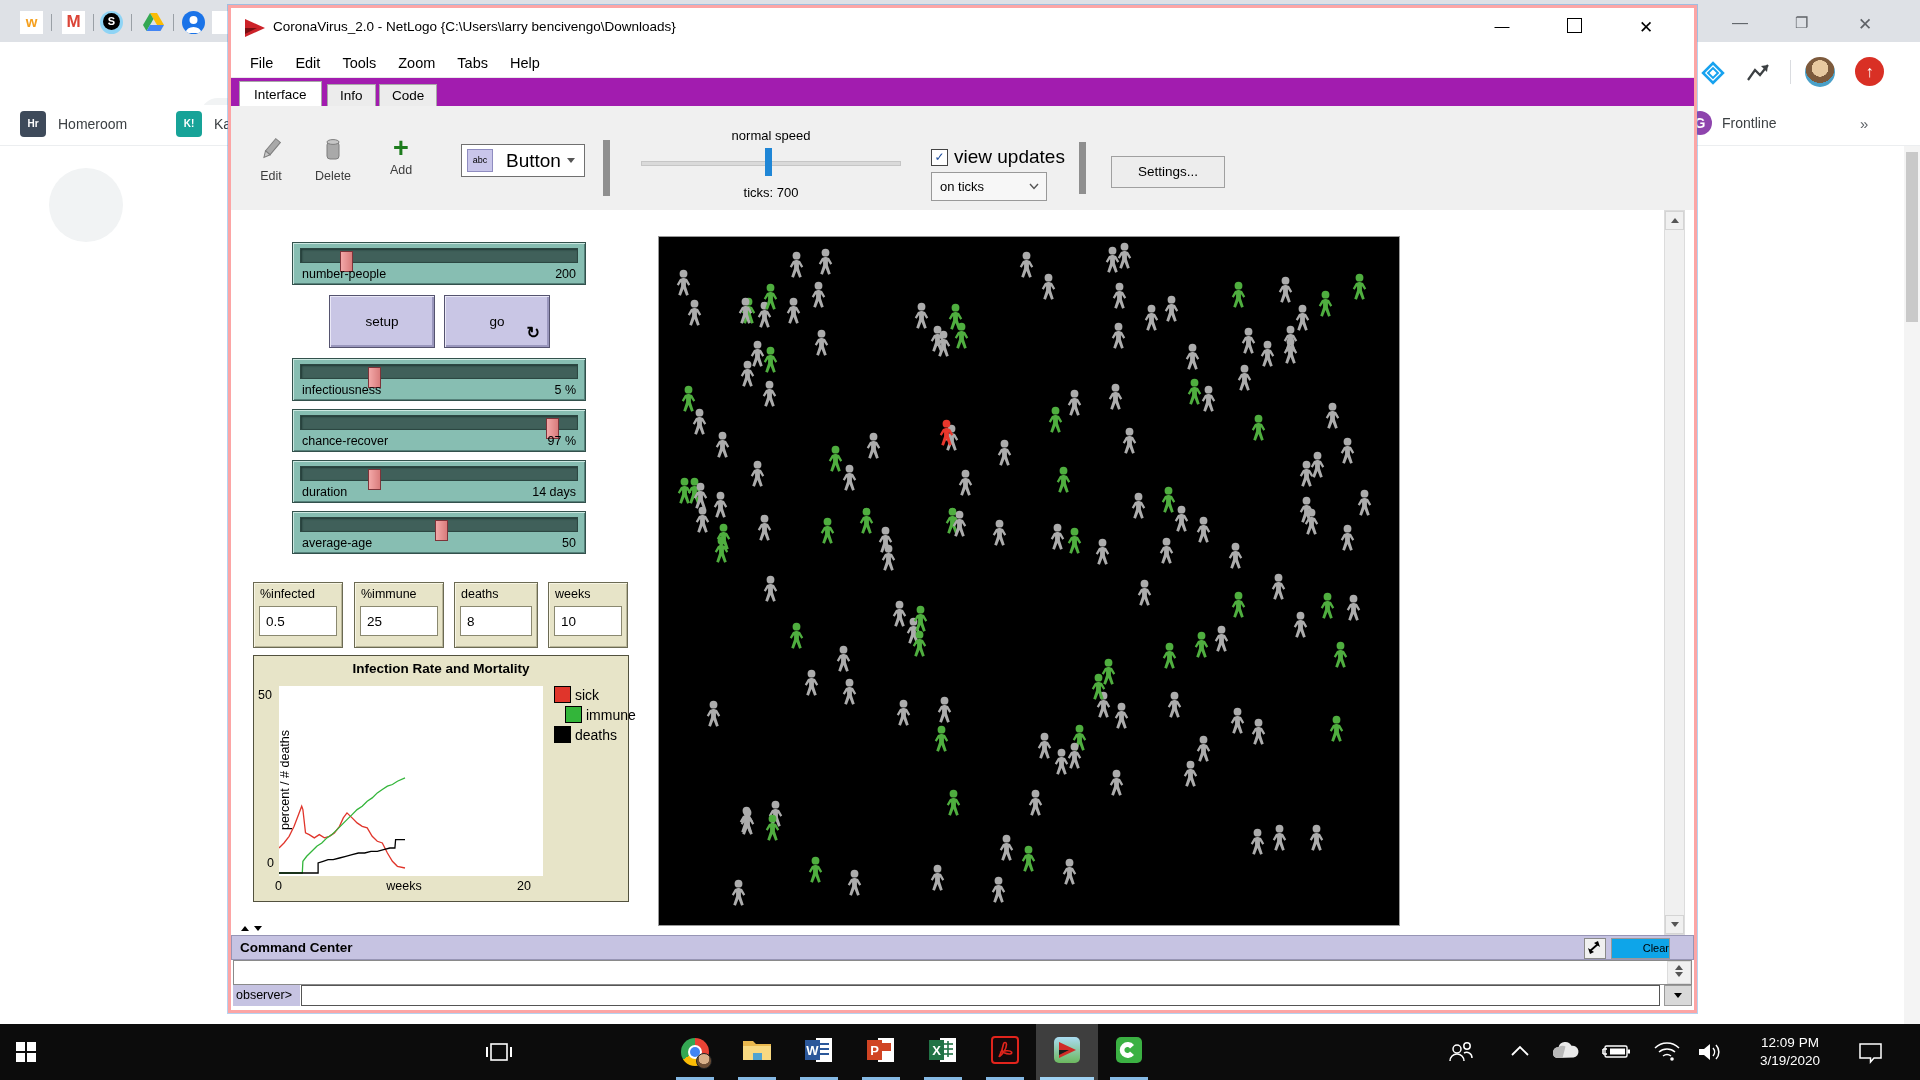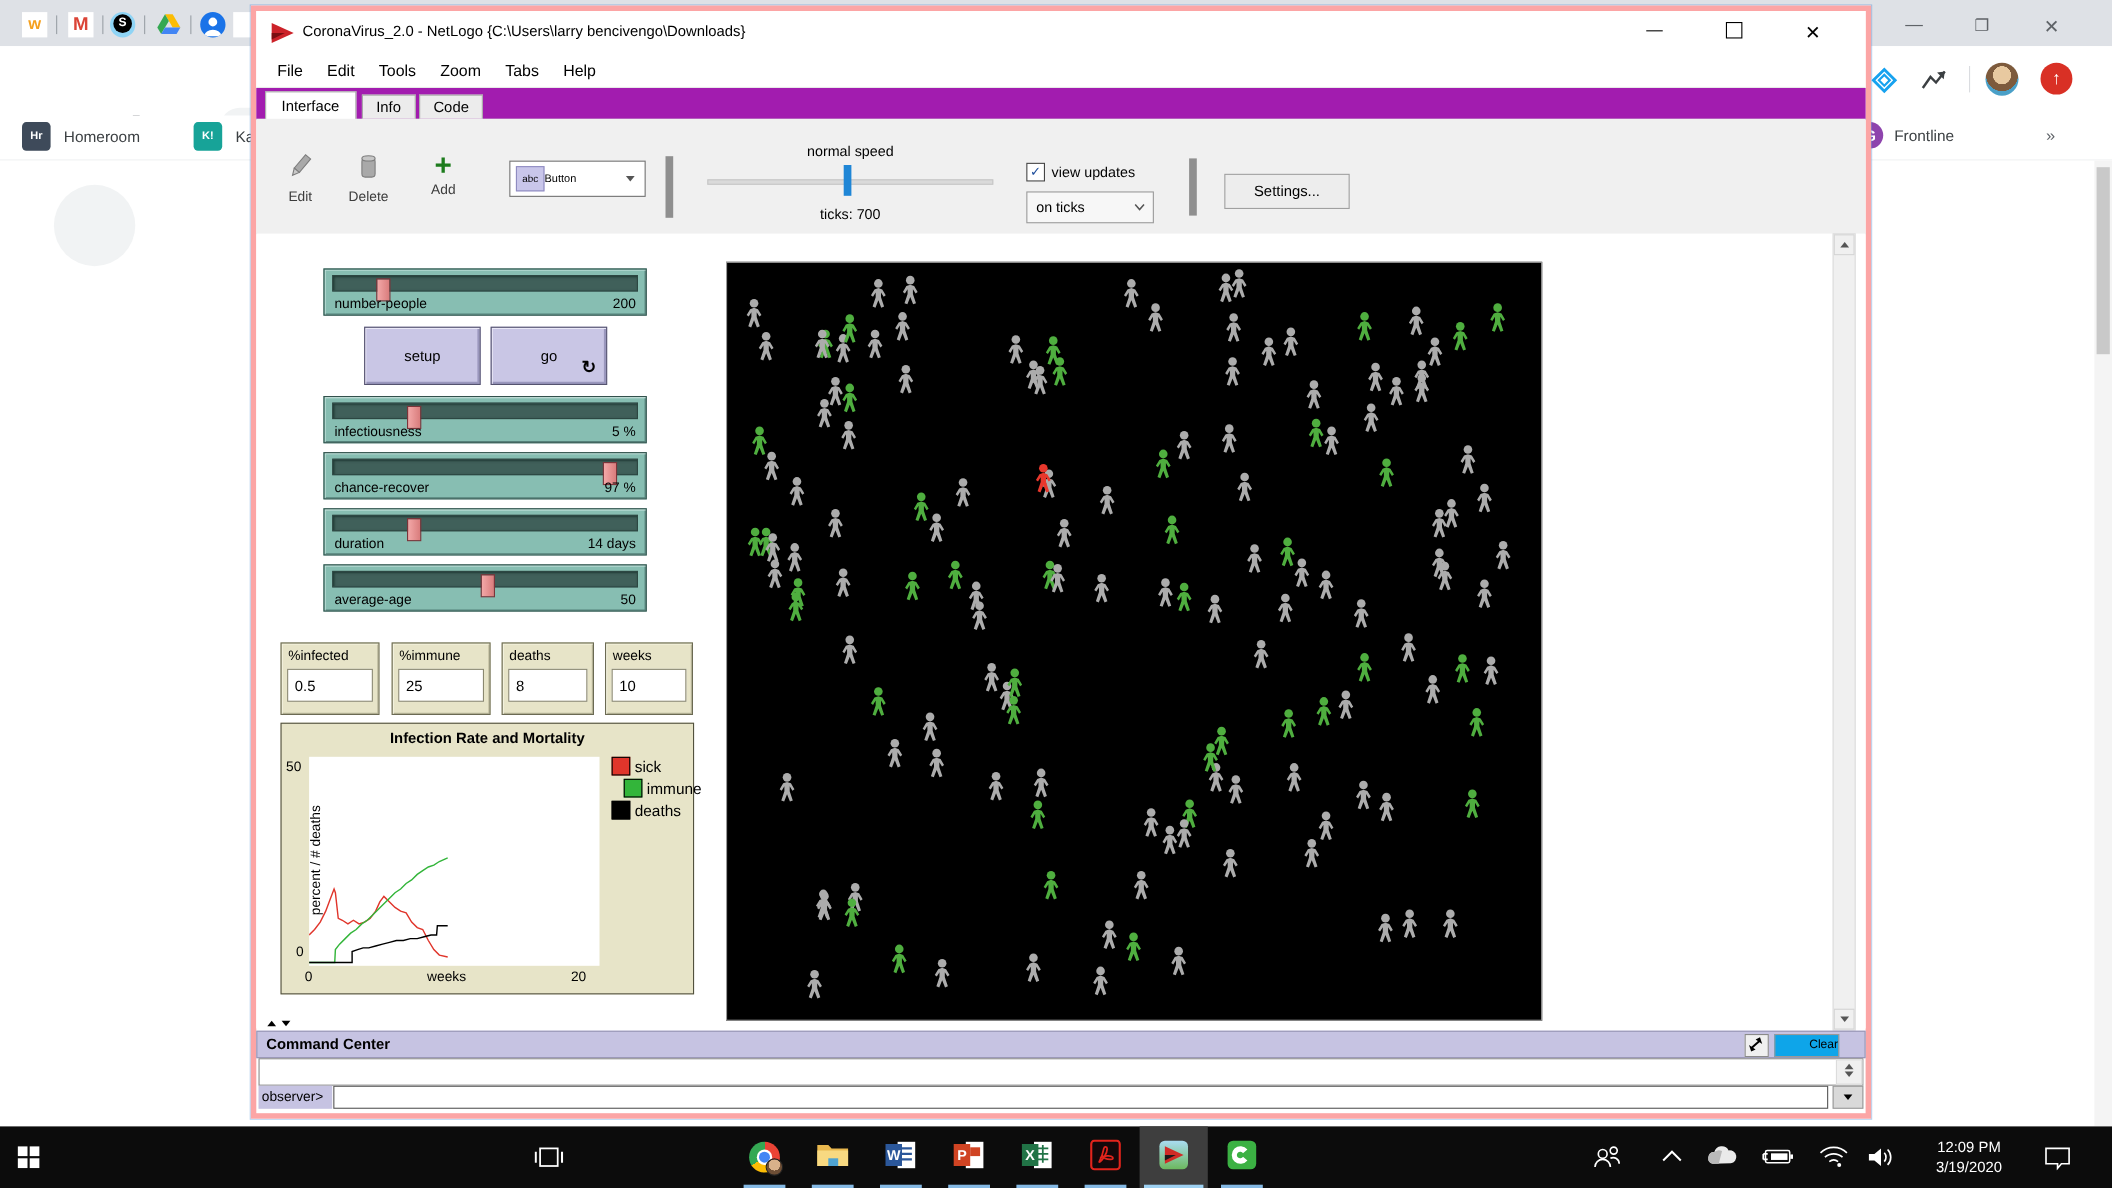--- a/index.html
+++ b/index.html
@@ -10,21 +10,21 @@
   #tabstrip{left:0;top:0;width:1920px;height:42px;background:#dee1e6;}
   #btoolbar{left:0;top:42px;width:1920px;height:63px;background:#fff;}
   #bookmarksbar{left:0;top:105px;width:1920px;height:40px;background:#fff;border-bottom:1px solid #eceef0;}
   #pagearea{left:0;top:146px;width:1920px;height:878px;background:#fff;}
   .favicon{position:absolute;top:11px;width:23px;height:23px;}
   .favsep{position:absolute;top:14px;width:1px;height:17px;background:#9aa0a6;}
   .navbtn{position:absolute;top:58px;font-size:22px;color:#5f6368;}
   .wctl{position:absolute;top:14px;color:#5f6368;}
   .bm-label{font-size:14px;color:#3c4043;}
   
-  #nlwin{left:228px;top:5px;width:1463px;height:1002px;background:#fff;border:5px solid #fca5a5;box-shadow:0 0 0 1px rgba(42,127,212,.35);}
+  #nlwin{left:228px;top:5px;width:1463px;height:1002px;background:#fff;border:3px solid #fca5a5;box-shadow:0 0 0 1px rgba(42,127,212,.35);}
   #nl-title{left:0;top:0;width:100%;height:40px;background:#fff;}
   #nl-menubar{left:0;top:40px;width:100%;height:30px;background:#fff;border-bottom:1px solid #e8e8e8;display:flex;align-items:center;padding-left:8px;box-sizing:border-box;}
   .menu-item{padding:0 11px;font-size:14.5px;}
   #nl-tabrow{left:0;top:70px;width:100%;height:28px;background:#a21caf;border-bottom:1px solid #b9b9b9;}
   .nl-tab{position:absolute;font-size:13.5px;text-align:center;background:#ececec;border:1px solid #a8a8a8;border-bottom:none;padding:3px 12px;top:6px;}
   .nl-tab.active{background:#fff;top:3px;padding:5px 14px;}
   #nl-toolbar{left:0;top:98px;width:100%;height:104px;background:#f0f0f0;border-bottom:1px solid #c9c9c9;}
   .tool{position:absolute;width:52px;text-align:center;top:30px;}
   .tool .tlabel{font-size:12.5px;color:#3c3c3c;margin-top:3px;}
   .tsep{position:absolute;width:7px;background:#8f8f8f;}
@@ -189,31 +189,31 @@
             <ellipse cx="10" cy="6" rx="6" ry="2.4" fill="#c6c6c6" stroke="#7d7d7d"></ellipse>
           </svg>
         <div class="tlabel">Delete</div>
       </div>
       <div class="tool" style="left:144px;">
         <div style="font-size:27px;font-weight:bold;color:#1d7c1d;line-height:24px;">+</div>
         <div class="tlabel">Add</div>
       </div>
       <div class="ab" style="left:230px;top:38px;width:122px;height:31px;background:#fff;border:1px solid #707070;display:flex;align-items:center;">
         <span style="display:inline-block;margin-left:5px;width:24px;height:21px;background:#c9c6ea;border:1px solid #8f8cc0;font-size:9px;text-align:center;line-height:21px;">abc</span>
-        <span style="margin-left:0;font-size:10px;">Button</span>
+        <span style="margin-left:13px;font-size:19px;">Button</span>
         <span style="margin-left:auto;margin-right:9px;" class="tri-down"></span>
       </div>
       <div class="tsep" style="left:372px;top:34px;height:56px;"></div>
       <div class="ab" style="left:400px;top:22px;width:280px;text-align:center;font-size:13px;">normal speed</div>
       <div class="ab" style="left:410px;top:55px;width:258px;height:3px;background:#dadada;border:1px solid #c6c6c6;"></div>
       <div class="ab" style="left:534px;top:42px;width:7px;height:28px;background:#1f86d6;"></div>
       <div class="ab" style="left:400px;top:79px;width:280px;text-align:center;font-size:13px;">ticks: 700</div>
       <div class="ab" style="left:700px;top:40px;display:flex;align-items:center;">
         <span style="display:inline-block;width:15px;height:15px;background:#fff;border:1px solid #444;text-align:center;line-height:14px;font-size:12px;color:#1f4e9c;">✓</span>
-        <span style="margin-left:6px;font-size:13px;">view updates</span>
+        <span style="margin-left:6px;font-size:19px;">view updates</span>
       </div>
       <div class="ab" style="left:700px;top:66px;width:114px;height:27px;background:#f7f7f7;border:1px solid #999;display:flex;align-items:center;">
         <span style="margin-left:8px;font-size:13px;">on ticks</span>
         <svg style="margin-left:auto;margin-right:7px;" width="10" height="7">
             <polyline points="1,1 5,5.5 9,1" fill="none" stroke="#555" stroke-width="1.4"></polyline>
           </svg>
       </div>
       <div class="tsep" style="left:848px;top:36px;height:52px;"></div>
       <div class="ab" style="left:880px;top:50px;width:112px;height:30px;background:#ededed;border:1px solid #a0a0a0;text-align:center;line-height:30px;font-size:13.5px;">Settings...</div>
     </div>

